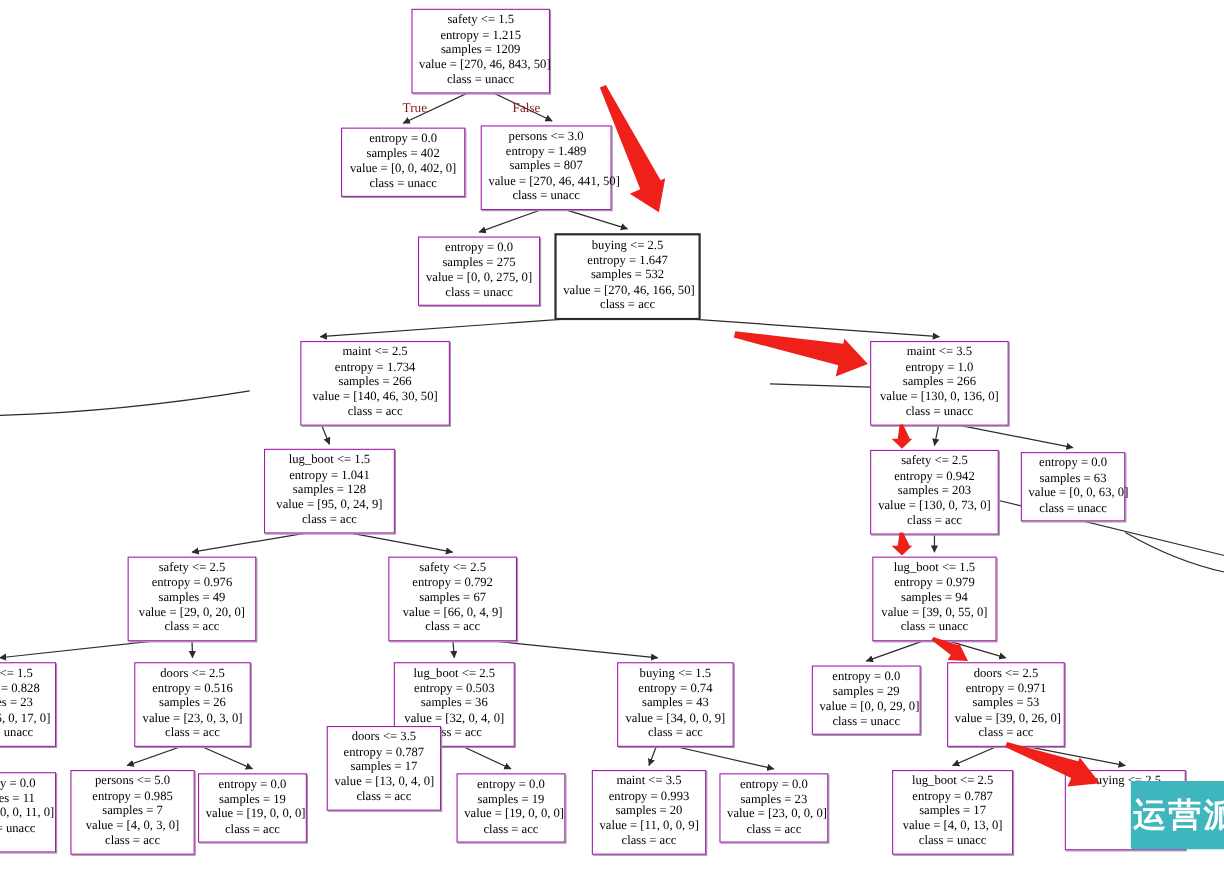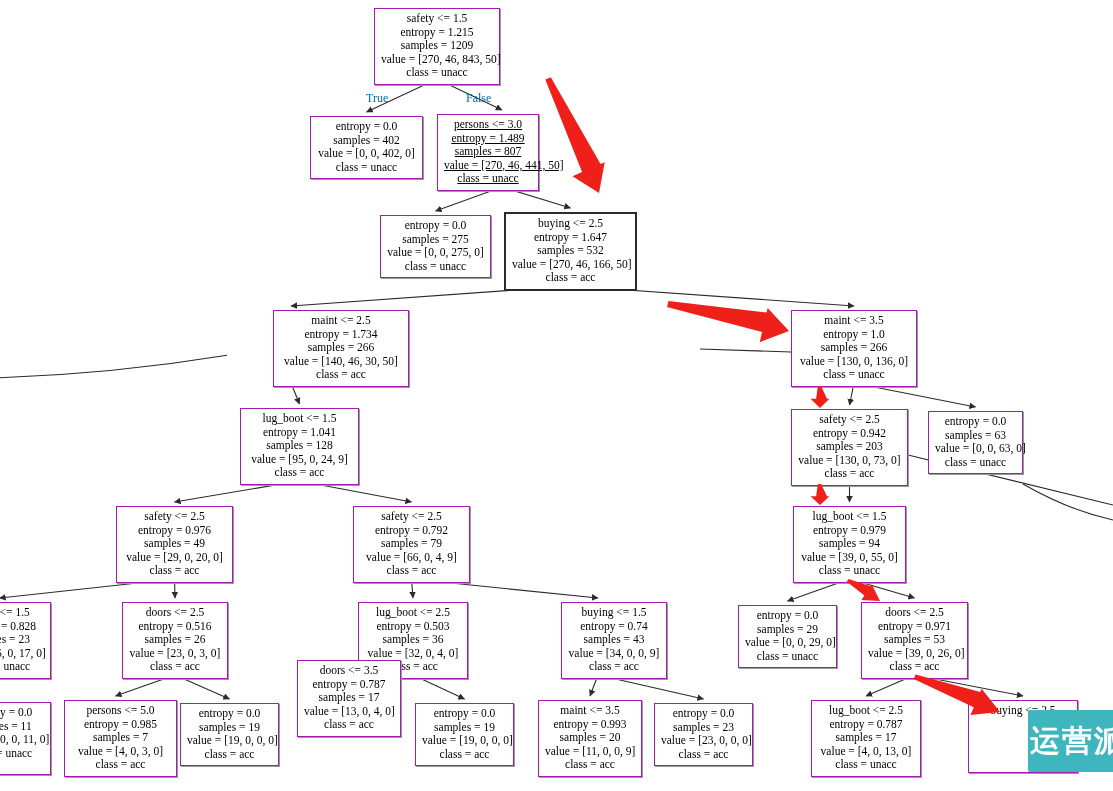--- a/index.html
+++ b/index.html
@@ -24,21 +24,21 @@
     color:#000;
     padding:3px 6px 4px 6px;
     white-space:nowrap;
     z-index:3;
   }
   .node.strong{border:2px solid #2b2b2b;box-shadow:none;}
   .node div{pointer-events:none;}
   .edgelabel{
     position:absolute;
     font-size:12px;
-    color:#0369a1;
+    color:#7f1d1d;
     z-index:4;
     background:transparent;
     white-space:nowrap;
   }
   .watermark{
     position:absolute;
     z-index:9;
     background:#3fb6bd;
     color:#ffffff;
     display:flex;
@@ -104,21 +104,21 @@
         <div>samples = 1209</div>
         <div>value = [270, 46, 843, 50]</div>
         <div>class = unacc</div>
       </div>
       <div class="node" style="left: 310px; top: 116px; width: 113px; min-height: 61px;">
         <div>entropy = 0.0</div>
         <div>samples = 402</div>
         <div>value = [0, 0, 402, 0]</div>
         <div>class = unacc</div>
       </div>
-      <div class="node" style="left: 437px; top: 114px; width: 102px; min-height: 73px; text-decoration: underline;">
+      <div class="node" style="left: 437px; top: 114px; width: 119px; min-height: 73px;">
         <div>persons &lt;= 3.0</div>
         <div>entropy = 1.489</div>
         <div>samples = 807</div>
         <div>value = [270, 46, 441, 50]</div>
         <div>class = unacc</div>
       </div>
       <div class="node" style="left: 380px; top: 215px; width: 111px; min-height: 61px;">
         <div>entropy = 0.0</div>
         <div>samples = 275</div>
         <div>value = [0, 0, 275, 0]</div>
@@ -168,21 +168,21 @@
       <div class="node" style="left: 116px; top: 506px; width: 117px; min-height: 73px;">
         <div>safety &lt;= 2.5</div>
         <div>entropy = 0.976</div>
         <div>samples = 49</div>
         <div>value = [29, 0, 20, 0]</div>
         <div>class = acc</div>
       </div>
       <div class="node" style="left: 353px; top: 506px; width: 117px; min-height: 73px;">
         <div>safety &lt;= 2.5</div>
         <div>entropy = 0.792</div>
-        <div>samples = 79</div>
+        <div>samples = 67</div>
         <div>value = [66, 0, 4, 9]</div>
         <div>class = acc</div>
       </div>
       <div class="node" style="left: 793px; top: 506px; width: 113px; min-height: 73px;">
         <div>lug_boot &lt;= 1.5</div>
         <div>entropy = 0.979</div>
         <div>samples = 94</div>
         <div>value = [39, 0, 55, 0]</div>
         <div>class = unacc</div>
       </div>

